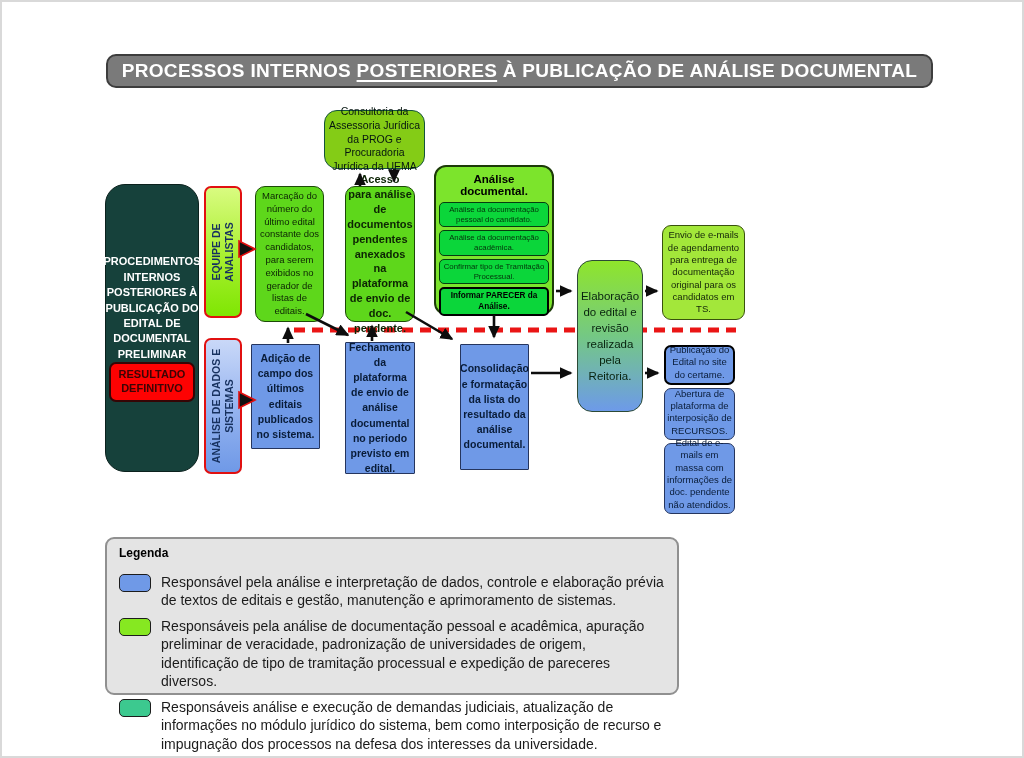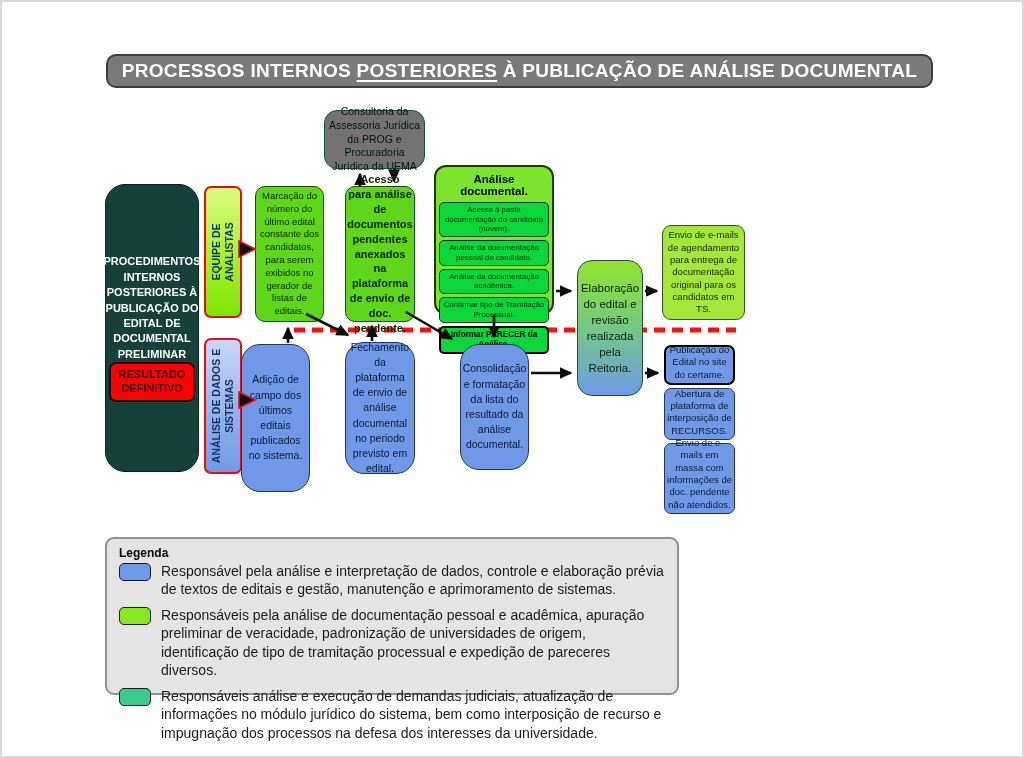--- a/index.html
+++ b/index.html
@@ -30,62 +30,62 @@
   .lane{border:2.5px solid #e11010;border-radius:7px;}
   #lane1{left:202px;top:184px;width:38px;height:132px;
     background:linear-gradient(180deg,#d9fb80 0%,#a7ef2e 55%,#7fe603 100%);}
   #lane2{left:202px;top:336px;width:38px;height:136px;
     background:linear-gradient(180deg,#c9d8f8 0%,#93b2ef 55%,#6f99e7 100%);}
   .lane-inner{position:absolute;top:50%;left:50%;transform:translate(-50%,-50%) rotate(-90deg);
     text-align:center;color:#17315f;font-weight:bold;font-size:10.5px;line-height:1.2;}
   #lane1 .lane-inner{width:92px;} #lane2 .lane-inner{width:132px;}
 
   
-  #consult{left:322px;top:108px;width:101px;height:59px;background:#737373;
+  #consult{left:322px;top:108px;width:101px;height:59px;background:#84cc16;
     border:1.5px solid #14543c;border-radius:13px;font-size:10.5px;line-height:1.3;
     color:#051510;padding:2px;}
 
   
   .gnode{background:#5ed71b;border:1.5px solid #1d4a08;border-radius:10px;color:#0c2404;padding:3px;}
   #g-marcacao{left:253px;top:184px;width:69px;height:136px;font-size:9.5px;line-height:1.35;}
   #g-acesso{left:343px;top:184px;width:70px;height:136px;font-size:11px;line-height:1.35;font-weight:bold;}
   #g-analise{left:432px;top:163px;width:120px;height:150px;background:#7ce42c;
     border:2px solid #1c3a08;border-radius:12px;flex-direction:column;justify-content:flex-start;
     padding:5px 0 3px;}
   #g-analise-title{font-size:11.5px;font-weight:bold;color:#000;margin:1px 4px 5px;}
   .step{box-sizing:border-box;margin:0 5px 3px;width:110px;padding:2px 1px;border-radius:5px;
     background:#0bd63a;border:1.2px solid #063d10;font-size:7.8px;line-height:1.25;color:#04330b;}
   .step-last{border:2px solid #000;font-weight:bold;color:#000;font-size:8.2px;}
 
   
-  .bnode{background:#6f99e7;border:1.5px solid #25355e;border-radius:19px;color:#091c38;
-    font-size:10.5px;line-height:1.45;padding:3px;}
-  #b-adicao{left:239px;top:342px;width:69px;height:148px;}
+  .bnode{background:#6f99e7;border:1.5px solid #25355e;border-radius:1px;color:#091c38;
+    font-size:10.5px;line-height:1.45;padding:3px;font-weight:bold;}
+  #b-adicao{left:249px;top:342px;width:69px;height:105px;}
   #b-fechamento{left:343px;top:340px;width:70px;height:132px;}
   #b-consolidacao{left:458px;top:342px;width:69px;height:126px;}
 
   
-  #elab{left:575px;top:258px;width:66px;height:136px;border-radius:15px;
+  #elab{left:575px;top:258px;width:66px;height:152px;border-radius:15px;
     background:linear-gradient(180deg,#8fe52b 0%,#74c884 50%,#6d9ae9 100%);
     border:1.5px solid #2c4a36;font-size:11.5px;line-height:1.4;color:#08230e;padding:2px;}
 
   
   #o-agendamento{left:660px;top:223px;width:83px;height:95px;background:#a3e73a;
     border:1.5px solid #39520d;border-radius:9px;font-size:9.5px;line-height:1.3;color:#15260a;padding:2px;}
   .onode{background:#6f99e7;border:1.5px solid #25355e;border-radius:7px;color:#091c38;
     font-size:9.5px;line-height:1.3;padding:2px;align-items:flex-end;}
   #o-publicacao{left:662px;top:343px;width:71px;height:40px;border:2.5px solid #000;}
   #o-recursos{left:662px;top:386px;width:71px;height:52px;}
   #o-massa{left:662px;top:441px;width:71px;height:71px;}
 
   
   #legend{left:103px;top:535px;width:574px;height:158px;background:#e4e4e4;
     border:2px solid #909090;border-radius:9px;align-items:flex-start;justify-content:flex-start;
     flex-direction:column;text-align:left;padding:6px 10px;}
-  #legend-title{font-size:12px;font-weight:bold;color:#000;margin:1px 0 2px 2px;}
+  #legend-title{font-size:12px;font-weight:bold;color:#000;margin:1px 0 13px 2px;}
   .legend-row{display:flex;gap:10px;margin:0 0 7px 2px;align-items:flex-start;}
   .swatch{width:30px;height:16px;border:1.5px solid #1c1c1c;border-radius:5px;flex:none;margin-top:1px;}
   .legend-text{font-size:14px;color:#1b1b1b;line-height:1.32;max-width:508px;}
 </style>
 </head>
 <body>
 
 <div id="page">
 
   <svg class="layer" id="dash-layer">
@@ -113,21 +113,20 @@
   </div>
 
   <div class="node gnode" id="g-marcacao">
     <div>Marcação do número do último edital constante dos candidatos, para serem exibidos no gerador de listas de editais.</div>
   </div>
   <div class="node gnode" id="g-acesso">
     <div>Acesso para análise de documentos pendentes anexados na plataforma de envio de doc. pendente.</div>
   </div>
   <div class="node" id="g-analise">
     <div id="g-analise-title">Análise documental.</div>
-    <div class="step">Acesso à pasta documentação do candidato (nuvem).</div>
     <div class="step">Análise da documentação pessoal do candidato.</div>
     <div class="step">Análise da documentação acadêmica.</div>
     <div class="step">Confirmar tipo de Tramitação Processual.</div>
     <div class="step step-last">Informar PARECER da Análise.</div>
   </div>
 
   <div class="node bnode" id="b-adicao">
     <div>Adição de campo dos últimos editais publicados no sistema.</div>
   </div>
   <div class="node bnode" id="b-fechamento">
@@ -144,21 +143,21 @@
   <div class="node" id="o-agendamento">
     <div>Envio de e-mails de agendamento para entrega de documentação original para os candidatos em TS.</div>
   </div>
   <div class="node onode" id="o-publicacao">
     <div>Publicação do Edital no site do certame.</div>
   </div>
   <div class="node onode" id="o-recursos">
     <div>Abertura de plataforma de interposição de RECURSOS.</div>
   </div>
   <div class="node onode" id="o-massa">
-    <div>Envio de e-mails em massa com informações de doc. pendente não atendidos.</div>
+    <div>Edital de e-mails em massa com informações de doc. pendente não atendidos.</div>
   </div>
 
   <div class="node" id="legend">
     <div id="legend-title">Legenda</div>
     <div class="legend-row">
       <div class="swatch" style="background: rgb(111, 153, 231);"></div>
       <div class="legend-text">Responsável pela análise e interpretação de dados, controle e elaboração prévia de textos de editais e gestão, manutenção e aprimoramento de sistemas.</div>
     </div>
     <div class="legend-row">
       <div class="swatch" style="background: rgb(134, 232, 33);"></div>

